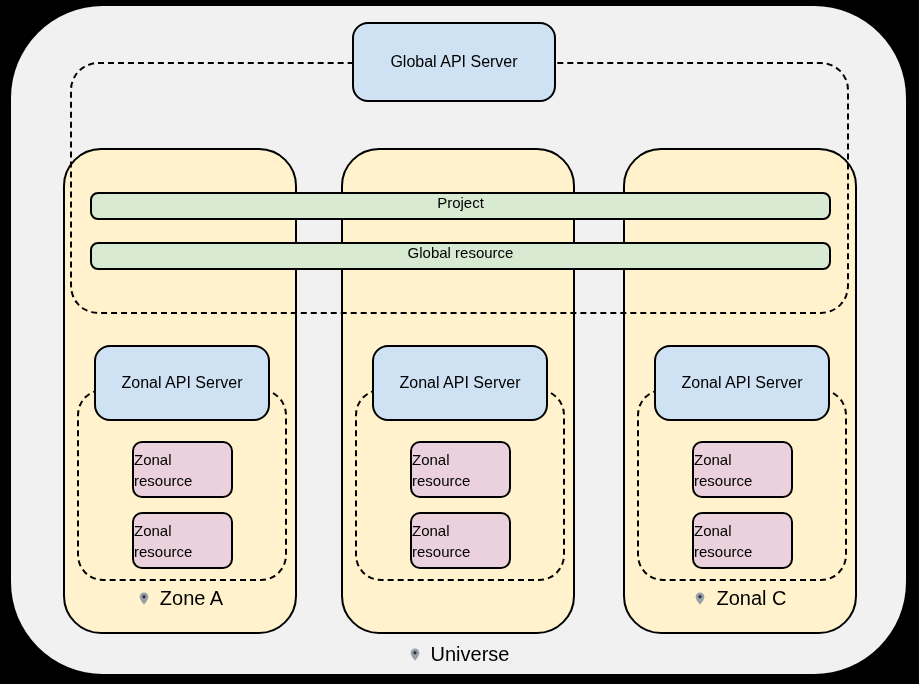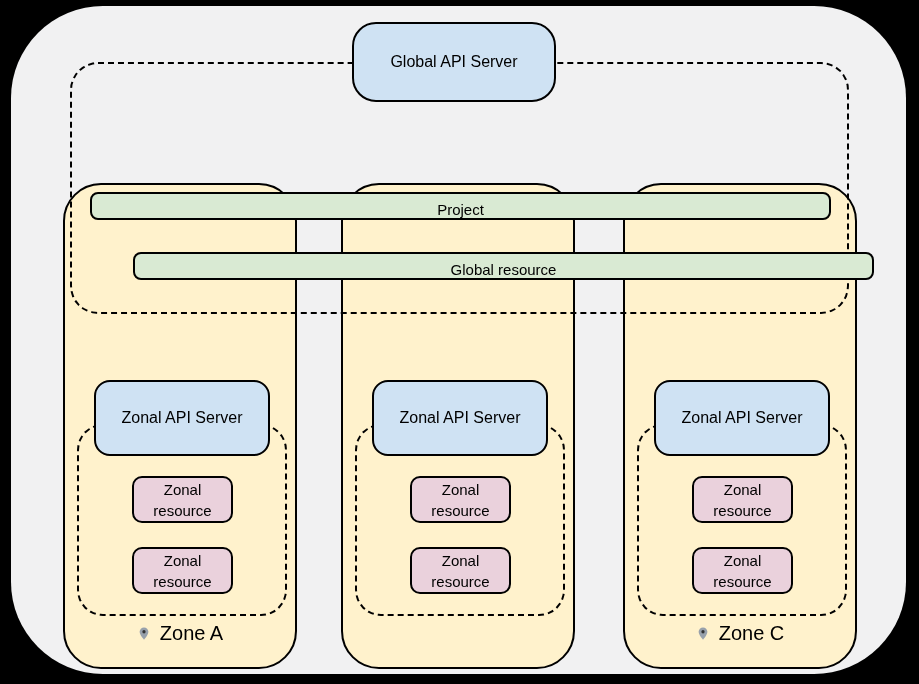--- a/index.html
+++ b/index.html
@@ -28,56 +28,55 @@
   }
   
   .global-dashed{
     position:absolute;left:59px;top:56px;width:779px;height:252px;
     border:2px dashed var(--border-black);border-radius:28px;
   }
   
   .global-api{
     position:absolute;left:341px;top:16px;width:204px;height:80px;
     background:var(--api-server-blue);border:2px solid var(--border-black);
-    border-radius:24px;display:flex;align-items:center;justify-content:center;
+    border-radius:16px;display:flex;align-items:center;justify-content:center;
     font-size:16px;
   }
   
   .zone{
     position:absolute;top:142px;width:234px;height:486px;
     background:var(--zone-yellow);border:2px solid var(--border-black);
     border-radius:38px;
-    margin-top:35px;
   }
   .zone.za{left:52px;} .zone.zb{left:330px;} .zone.zc{left:612px;}
   
   .bar{
     position:absolute;left:79px;width:741px;height:28px;
     background:var(--resource-green);border:2px solid var(--border-black);
-    border-radius:8px;display:flex;align-items:flex-end;justify-content:center;
+    border-radius:8px;display:flex;align-items:flex-start;justify-content:center;
     font-size:15px;
   }
   .bar.project{top:186px;}
-  .bar.globalres{top:246px;margin-left:43px;}
+  .bar.globalres{top:236px;}
   
   .zonal-dashed{
     position:absolute;left:12px;top:239px;width:210px;height:192px;
     border:2px dashed var(--border-black);border-radius:26px;
   }
   .zonal-api{
     position:absolute;left:29px;top:195px;width:176px;height:76px;
     background:var(--api-server-blue);border:2px solid var(--border-black);
     border-radius:16px;display:flex;align-items:center;justify-content:center;
     font-size:16px;
   }
   .zres{
-    position:absolute;left:67px;width:101px;height:47px;
+    position:absolute;left:67px;width:101px;height:57px;
     background:var(--zonal-resource-pink);border:2px solid var(--border-black);
     border-radius:10px;display:flex;align-items:center;justify-content:center;
-    text-align:center;font-size:15px;line-height:1.4;
+    text-align:left;font-size:15px;line-height:1.4;
   }
   .zres.r1{top:291px;} .zres.r2{top:362px;}
   .label-row{
     position:absolute;left:0;right:0;display:flex;align-items:center;
     justify-content:center;gap:9px;font-size:20px;
   }
   .zone .label-row{top:437px;}
   .universe .u-label{top:637px;}
   .pin{width:14px;height:19px;display:block;}
 </style>
@@ -129,32 +128,39 @@
         <span>Zonal resource</span>
       </div>
       <div class="zres r2">
         <span>Zonal resource</span>
       </div>
       <div class="label-row">
         <svg class="pin" viewBox="0 0 24 24" aria-hidden="true">
           <path d="M12 1.5c-4.14 0-7.5 3.36-7.5 7.5 0 5.6 7.5 13.5 7.5 13.5S19.5 14.6 19.5 9c0-4.14-3.36-7.5-7.5-7.5z" fill="var(--pin-gray)"></path>
           <circle cx="12" cy="9" r="2.8" fill="var(--pin-dot)"></circle>
         </svg>
-        <span>Zone C</span>
+        <span>Zonal C</span>
       </div>
     </div>
 
     <div class="global-dashed"></div>
 
     <div class="bar project">
       <span>Project</span>
     </div>
     <div class="bar globalres">
       <span>Global resource</span>
     </div>
 
     <div class="global-api">
       <span>Global API Server</span>
     </div>
 
+    <div class="label-row u-label">
+      <svg class="pin" viewBox="0 0 24 24" aria-hidden="true">
+        <path d="M12 1.5c-4.14 0-7.5 3.36-7.5 7.5 0 5.6 7.5 13.5 7.5 13.5S19.5 14.6 19.5 9c0-4.14-3.36-7.5-7.5-7.5z" fill="var(--pin-gray)"></path>
+        <circle cx="12" cy="9" r="2.8" fill="var(--pin-dot)"></circle>
+      </svg>
+      <span>Universe</span>
+    </div>
 
   </div>
 </div>
 
 </body></html>

